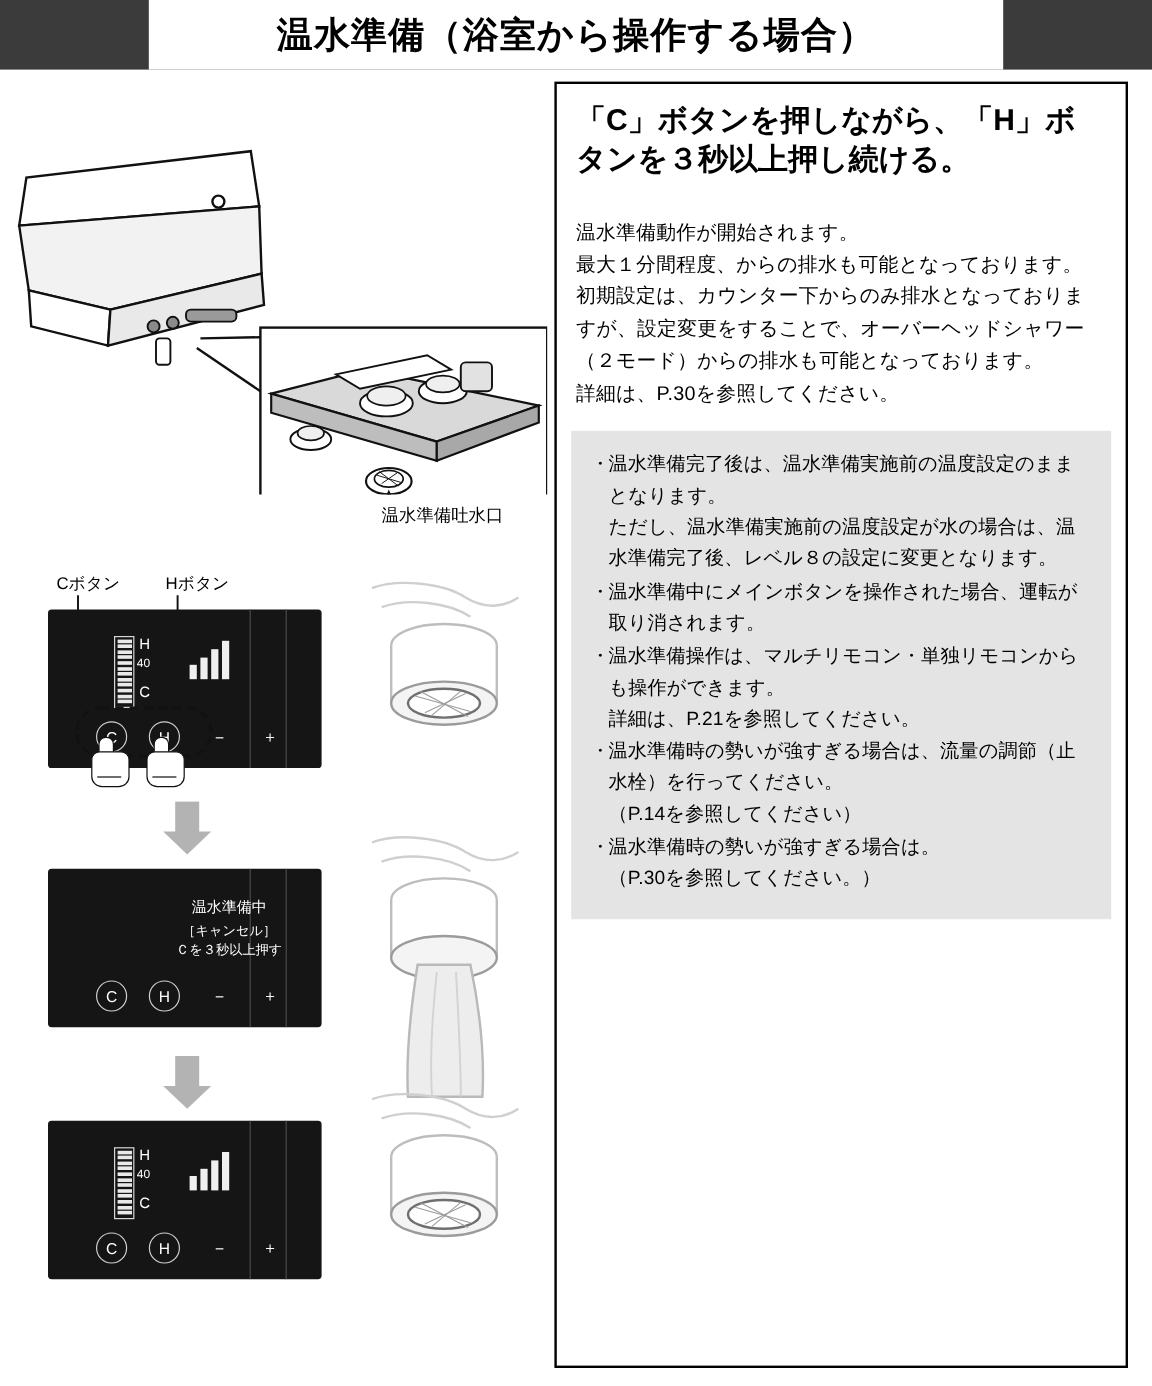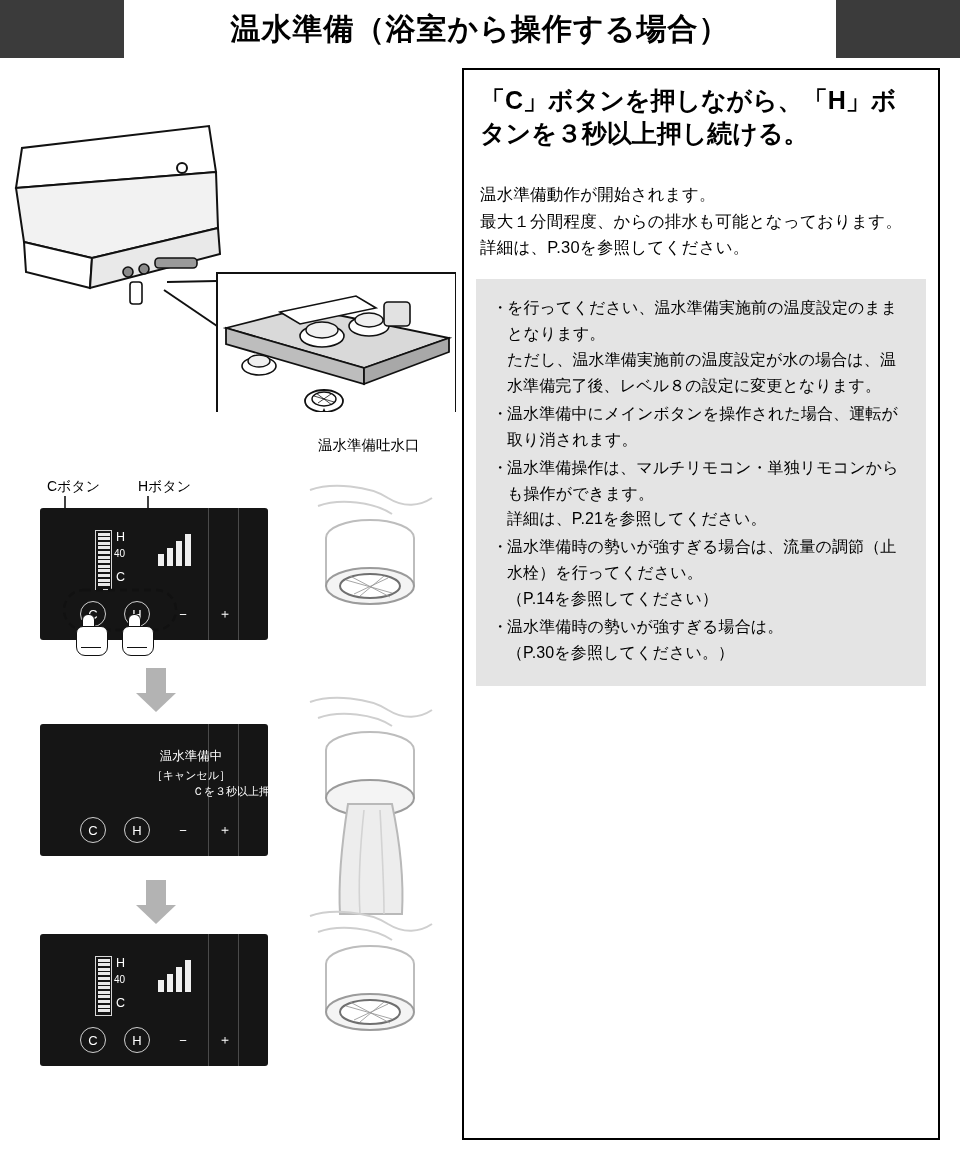--- a/index.html
+++ b/index.html
@@ -286,21 +286,21 @@
       <ellipse cx="320" cy="323" rx="12" ry="7" fill="#ffffff" stroke="#111" stroke-width="1.4"></ellipse>
       <line x1="310" y1="320" x2="330" y2="326" stroke="#111" stroke-width="0.8"></line>
       <line x1="312" y1="317" x2="328" y2="329" stroke="#111" stroke-width="0.8"></line>
       <line x1="314" y1="327" x2="327" y2="318" stroke="#111" stroke-width="0.8"></line>
 
       <line x1="320" y1="368" x2="320" y2="337" stroke="#111" stroke-width="2"></line>
       <polygon points="320,332 315,343 325,343" fill="#111"></polygon>
     </svg>
   </div>
 
-  <div class="callout-label" style="left:318px; top:374px;">温水準備吐水口</div>
+  <div class="callout-label" style="left:318px; top:358px;">温水準備吐水口</div>
 
   <div class="btn-label" style="left:47px; top:416px;">Cボタン</div>
   <div class="btn-label" style="left:138px; top:416px;">Hボタン</div>
 
   <svg style="position:absolute;left:40px;top:430px;" width="190" height="120">
     <line x1="25" y1="4" x2="25" y2="104" stroke="#111" stroke-width="1.6"></line>
     <polygon points="25,110 21,100 29,100" fill="#111"></polygon>
     <line x1="108" y1="4" x2="108" y2="104" stroke="#111" stroke-width="1.6"></line>
     <polygon points="108,110 104,100 112,100" fill="#111"></polygon>
   </svg>
@@ -374,21 +374,21 @@
     <div class="stem"></div>
       <div class="head"></div>
   </div>
 
   <div class="remote" style="left:40px; top:662px; width:228px; height:132px;">
     <div class="divider" style="left:168px;"></div>
     <div class="divider" style="left:198px;"></div>
 
     <div class="screen-text" style="top:24px; font-size:12.5px;">温水準備中</div>
     <div class="screen-text" style="top:44px; font-size:11px;">［キャンセル］</div>
-    <div class="screen-text" style="top:60px; font-size:11px;margin-left:46px;">Ｃを３秒以上押す</div>
+    <div class="screen-text" style="top:60px; font-size:11px;">Ｃを３秒以上押す</div>
 
     <div class="remote-key" style="left:40px; top:93px;">C</div>
     <div class="remote-key" style="left:84px; top:93px;">H</div>
     <div class="remote-key" style="left:130px; top:93px; border-color:transparent;">−</div>
     <div class="remote-key" style="left:172px; top:93px; border-color:transparent;">＋</div>
   </div>
 
   <div class="spout-art" style="left:292px; top:630px;">
     <svg width="160" height="230" viewBox="0 0 160 230">
       <path d="M18 10 C40 2, 78 6, 96 18 C112 28, 128 26, 140 18" fill="none" stroke="#cfcfcf" stroke-width="2"></path>
@@ -458,28 +458,29 @@
     </svg>
   </div>
 </div>
 
 <div class="right-panel">
   <div class="rp-inner">
     <div class="instruction-title">「C」ボタンを押しながら、「H」ボタンを３秒以上押し続ける。</div>
     <div class="instruction-body">
       <p>温水準備動作が開始されます。</p>
       <p>最大１分間程度、からの排水も可能となっております。</p>
+      <p>初期設定は、カウンター下からのみ排水となっておりますが、設定変更をすることで、オーバーヘッドシャワー（２モード）からの排水も可能となっております。</p>
       <p>詳細は、P.30を参照してください。</p>
     </div>
   </div>
 
   <div class="notes-box">
     <div class="note-item">
       <span class="note-bullet">・</span>
-      <span class="note-text" style="white-space:pre-line">を行ってください、温水準備実施前の温度設定のままとなります。
+      <span class="note-text" style="white-space:pre-line">温水準備完了後は、温水準備実施前の温度設定のままとなります。
 ただし、温水準備実施前の温度設定が水の場合は、温水準備完了後、レベル８の設定に変更となります。</span>
     </div>
     <div class="note-item">
       <span class="note-bullet">・</span>
       <span class="note-text" style="white-space:pre-line">温水準備中にメインボタンを操作された場合、運転が取り消されます。</span>
     </div>
     <div class="note-item">
       <span class="note-bullet">・</span>
       <span class="note-text" style="white-space:pre-line">温水準備操作は、マルチリモコン・単独リモコンからも操作ができます。
 詳細は、P.21を参照してください。</span>

